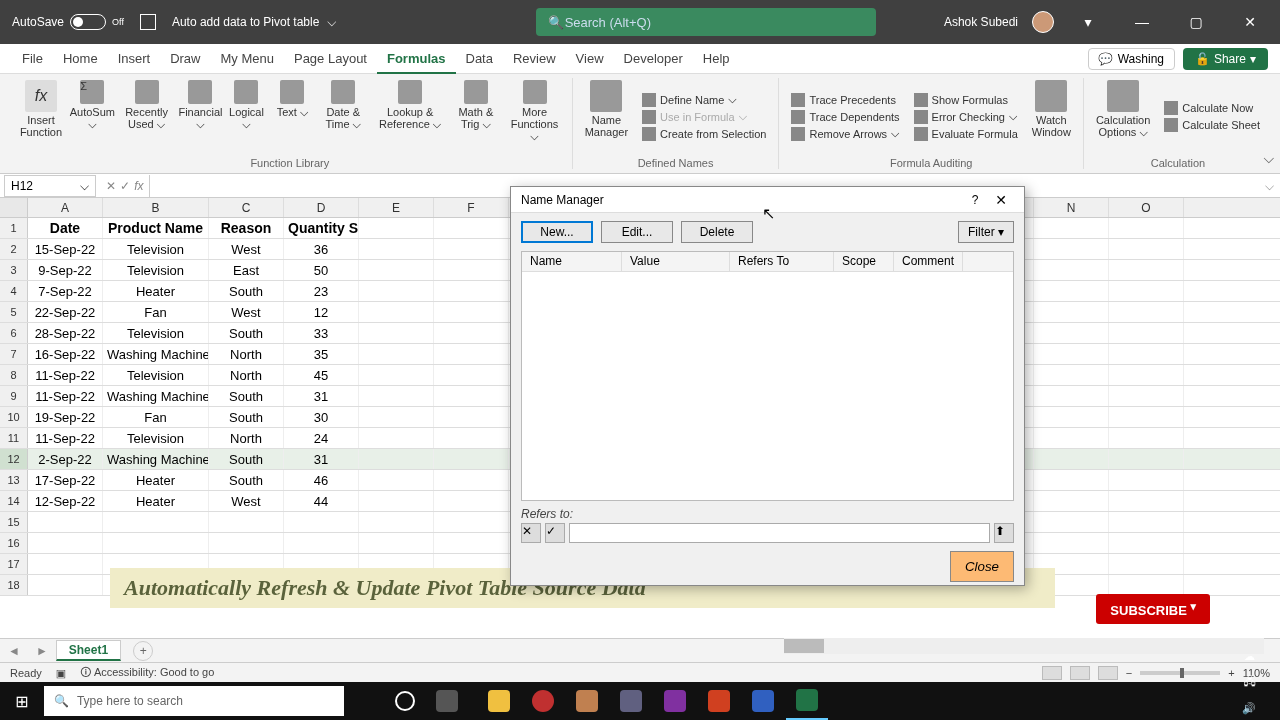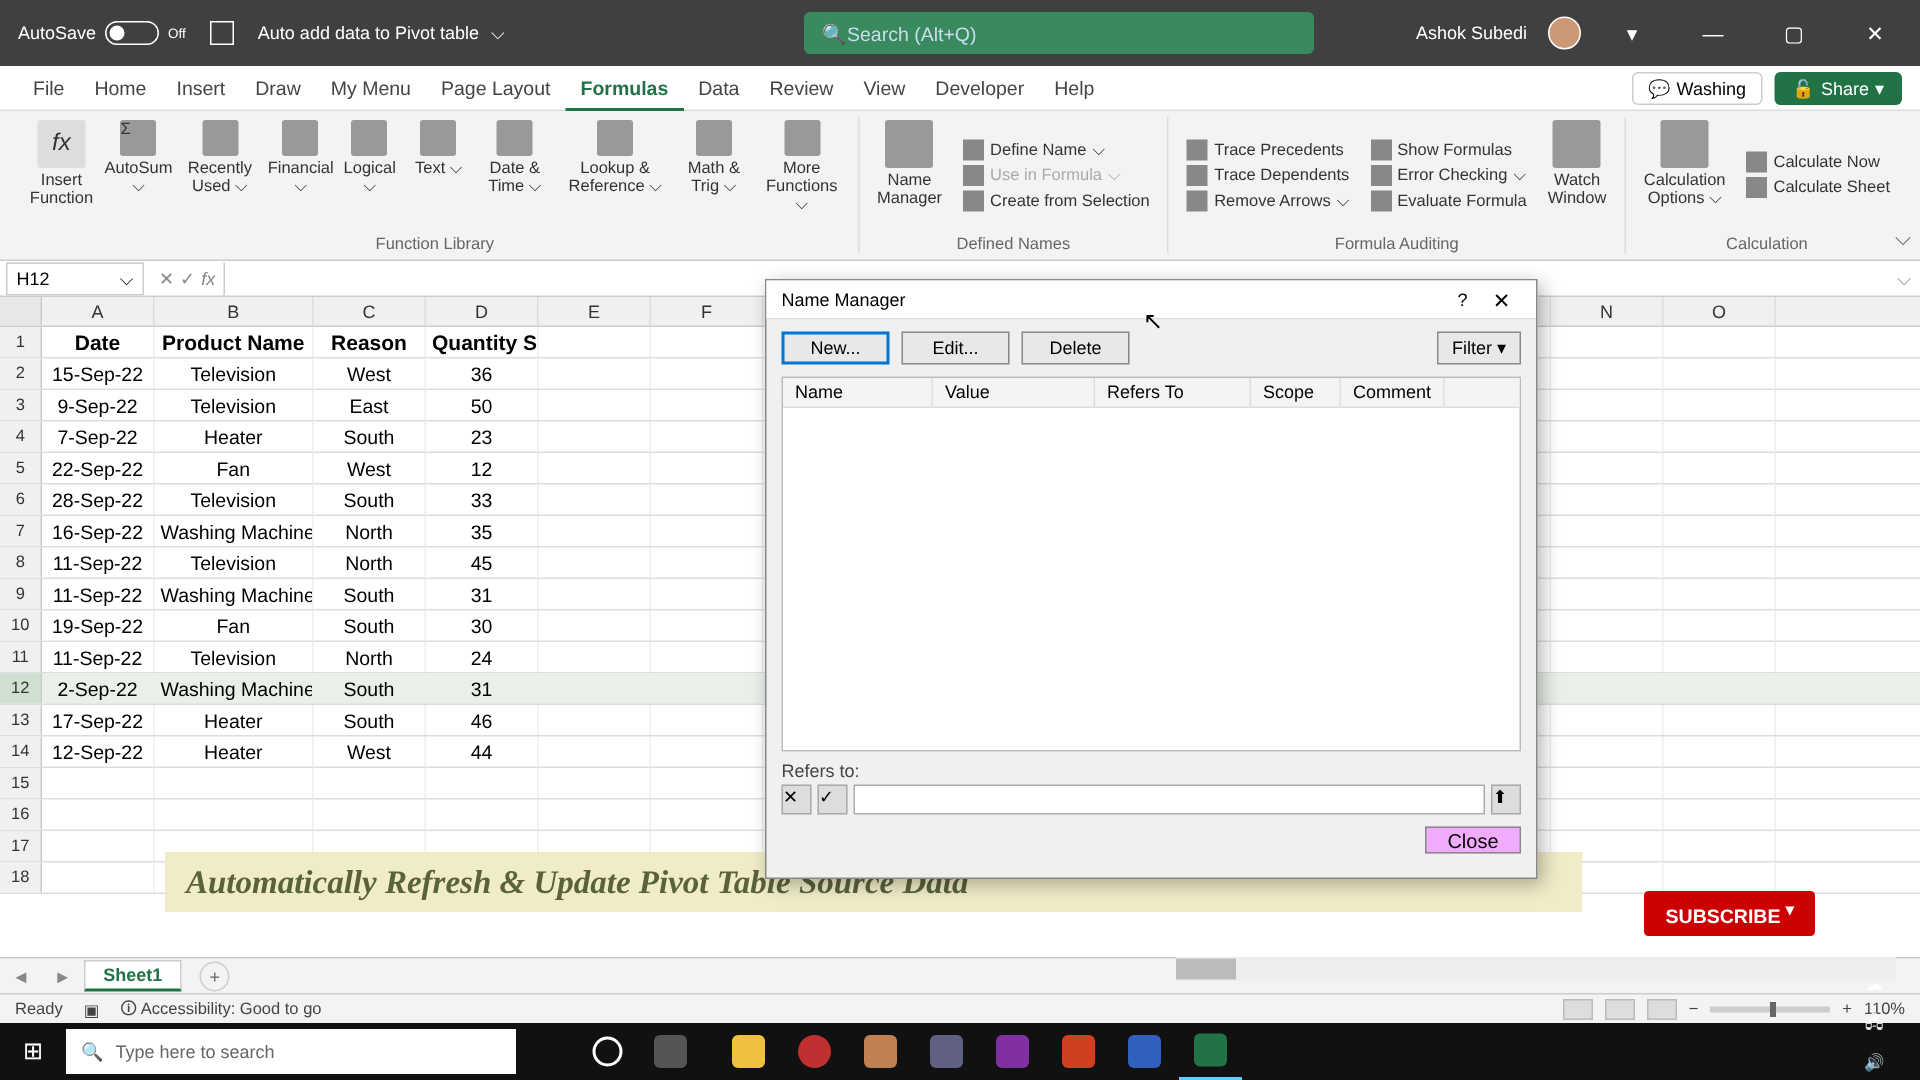--- a/index.html
+++ b/index.html
@@ -87,25 +87,25 @@
 .dlg-title .t { flex:1; }
 .dlg-title .qm { width:26px; text-align:center; }
 .dlg-title .x { width:26px; text-align:center; font-size:14px; }
 .dlg-btns { display:flex; gap:8px; padding:8px 10px; }
 .dlg-btn { width:72px; height:22px; border:1px solid #888; background:#e8e8e8; font-size:12px; }
 .dlg-btn.primary { border:2px solid #0078d4; }
 .dlg-btn.filter { margin-left:auto; width:56px; }
 .dlg-list { margin:0 10px; border:1px solid #bbb; background:#fff; height:250px; }
 .dlg-list .heads { display:flex; height:20px; background:#f4f4f4; border-bottom:1px solid #ddd; }
 .dlg-list .heads div { padding:2px 8px; border-right:1px solid #ddd; }
-.refers { padding:6px 10px 2px; color:#444; }
+.refers { padding:6px 10px 2px; color:#444;font-style:italic; }
 .refers-row { display:flex; gap:4px; padding:0 10px 8px; }
 .refers-row .rb { width:20px; height:20px; border:1px solid #aaa; background:#ddd; }
 .refers-row .inp { flex:1; height:20px; border:1px solid #aaa; background:#fff; }
-.dlg-close { margin-left:auto; margin-right:10px; margin-bottom:8px; width:64px; height:18px; border:1px solid #888; background:#f0abfc; display:block; }
+.dlg-close { margin-left:auto; margin-right:10px; margin-bottom:8px; width:64px; height:31px; border:1px solid #888; background:#fdba74; display:block;font-style:italic; }
 .dlg-footer { display:flex; justify-content:flex-end; }
 
 .cursor { position:absolute; top:204px; left:762px; font-size:16px; pointer-events:none; }
 
 
 .taskbar { position:absolute; bottom:0; left:0; right:0; height:38px; background:#111; display:flex; align-items:center; color:#fff; font-size:12px; }
 .taskbar .start { width:44px; text-align:center; font-size:16px; }
 .taskbar .search { width:300px; height:30px; background:#fff; color:#666; display:flex; align-items:center; padding:0 10px; gap:8px; }
 .taskbar .icons { display:flex; gap:2px; margin-left:10px; }
 .taskbar .ti { width:42px; height:38px; display:flex; align-items:center; justify-content:center; }

